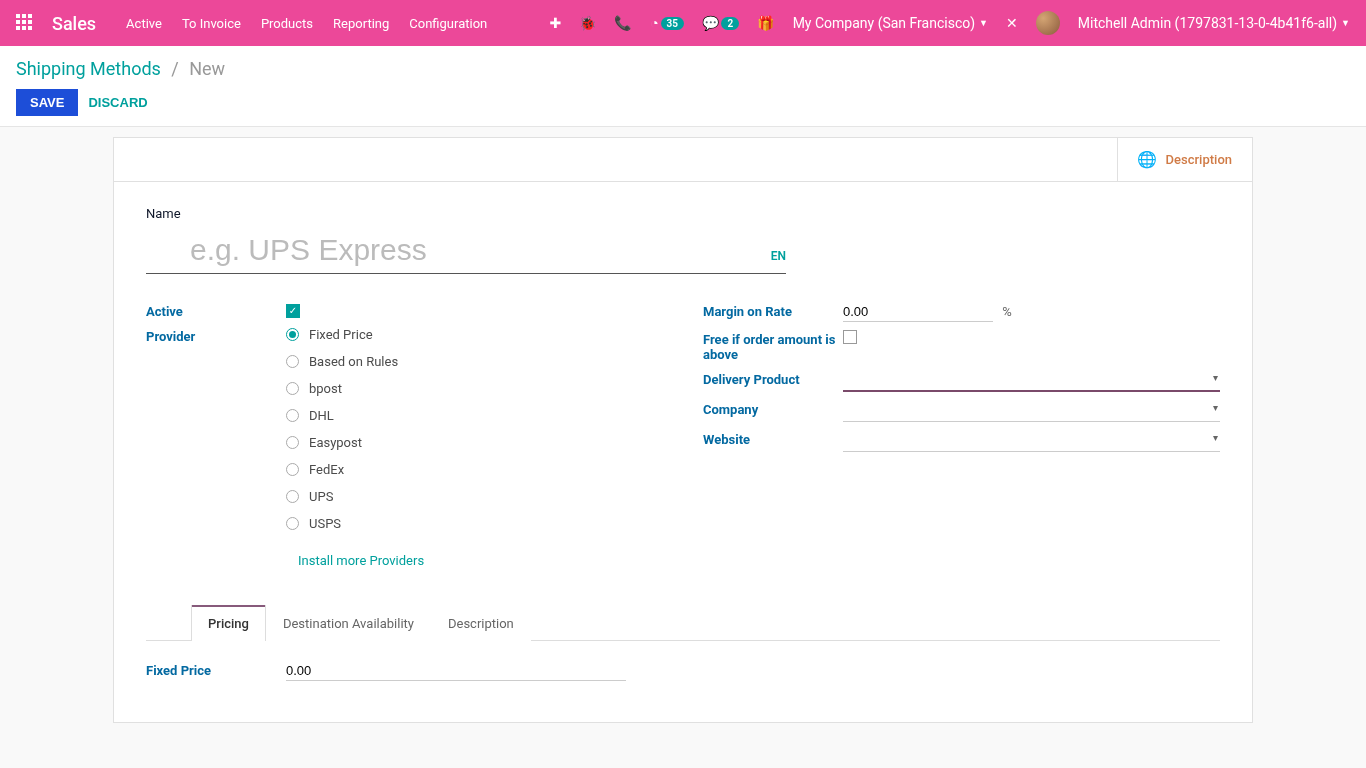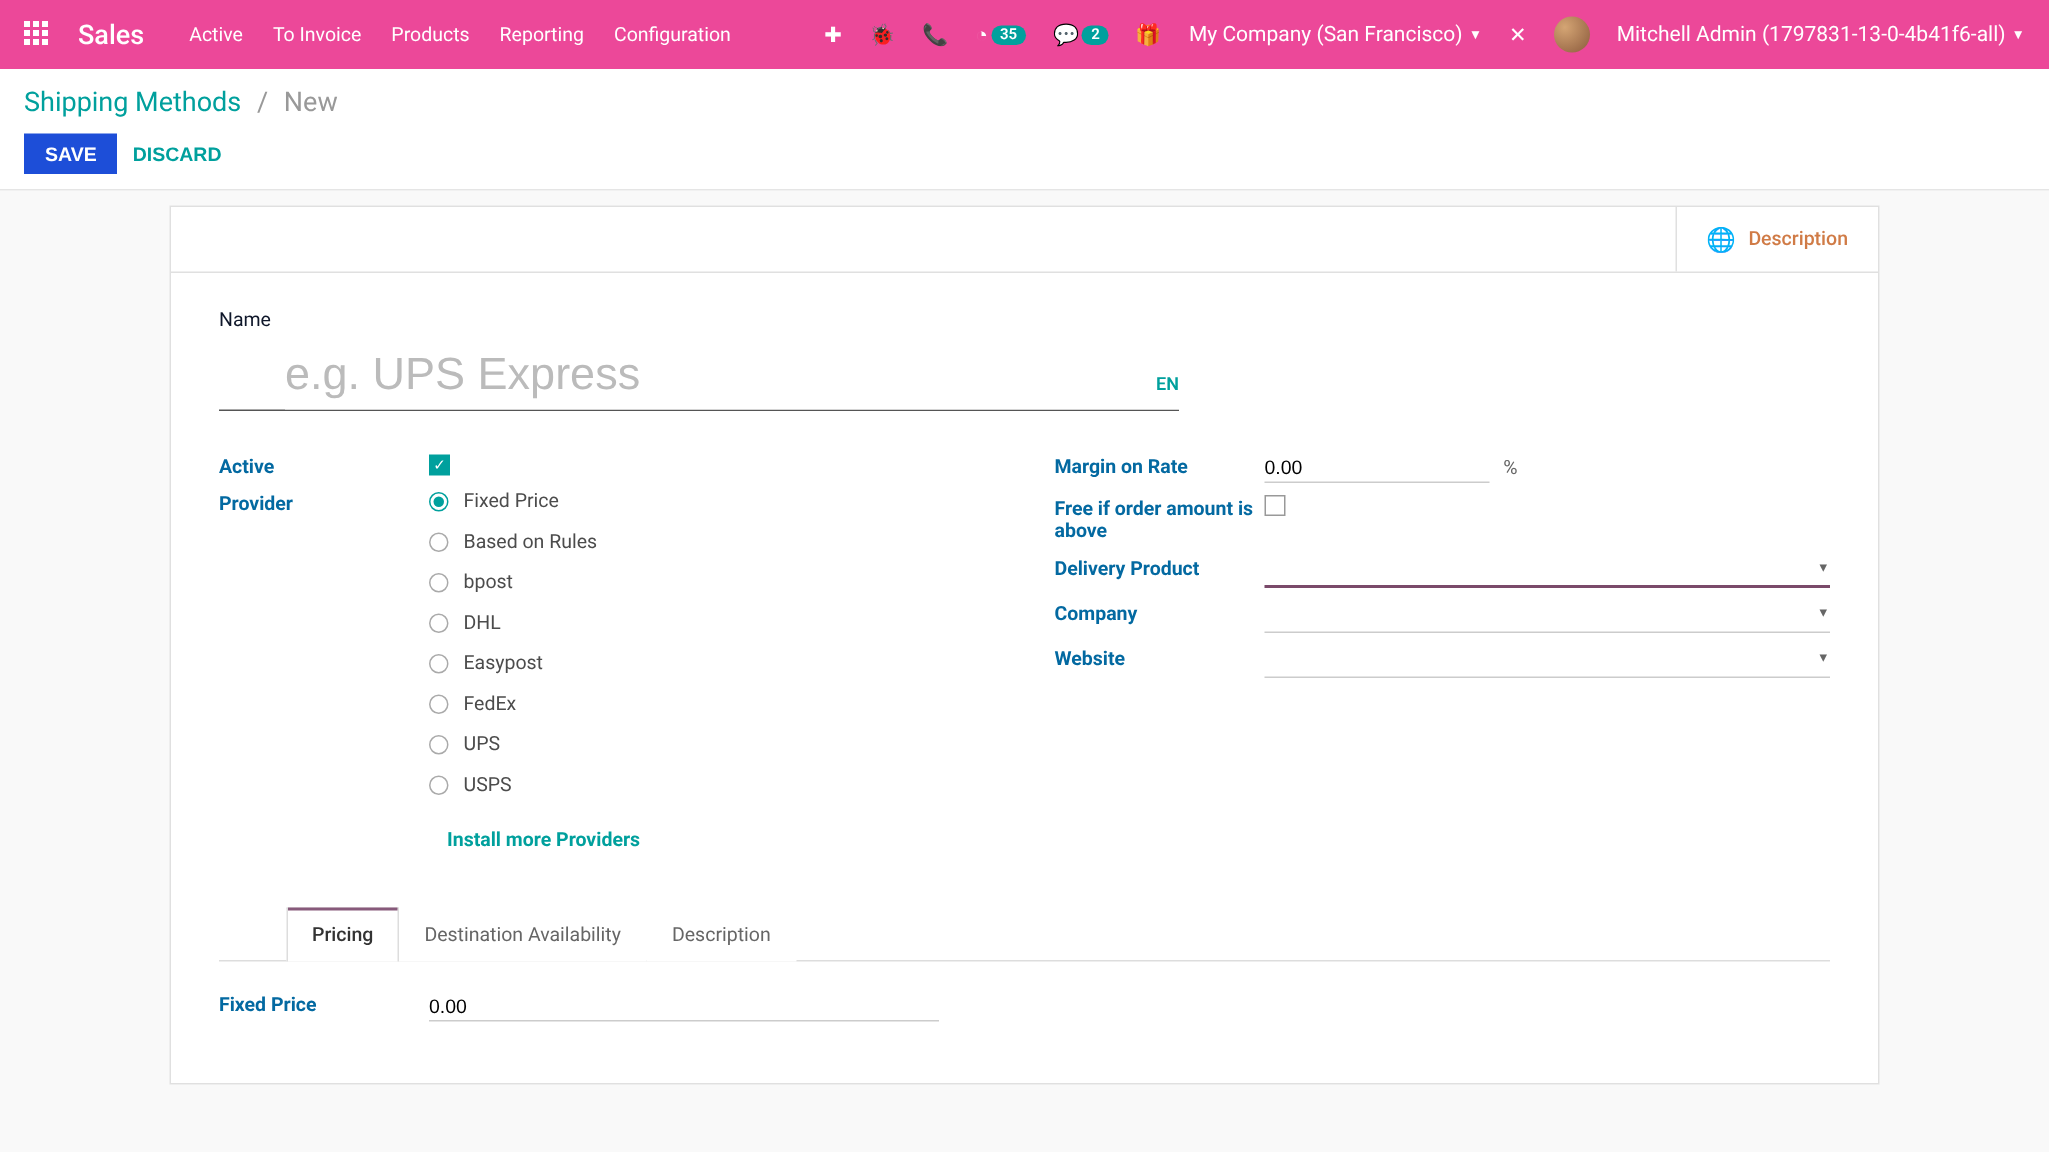--- a/index.html
+++ b/index.html
@@ -41,21 +41,21 @@
 .field-row { display:flex; margin-bottom: 8px; align-items:flex-start; }
 .field-label { width: 140px; font-weight:700; color:#0369a1; font-size:13px; padding-top:2px; }
 .field-val { flex:1; }
 .chk { width:14px; height:14px; background:#00a09d; color:#fff; display:inline-flex; align-items:center; justify-content:center; font-size:10px; }
 .chk-empty { width:14px; height:14px; border:1px solid #999; display:inline-block; }
 .radio-list { display:flex; flex-direction:column; gap:12px; }
 .radio-item { display:flex; align-items:center; gap:10px; cursor:pointer; }
 .radio-o { width:13px; height:13px; border:1px solid #aaa; border-radius:50%; display:inline-flex; align-items:center; justify-content:center; }
 .radio-o.sel { border-color:#00a09d; }
 .radio-o.sel::after { content:''; width:7px; height:7px; background:#00a09d; border-radius:50%; }
-.install-link { color:#00a09d; font-weight:700; font-size:13px; cursor:pointer; margin-top:10px; margin-left:12px; }
+.install-link { color:#00a09d; font-weight:400; font-size:13px; cursor:pointer; margin-top:10px; margin-left:12px; }
 .num-input { border:none; border-bottom:1px solid #ccc; width:150px; padding:2px 0; font-size:13px; }
 .suffix { margin-left:6px; color:#666; }
 .dd { border-bottom:1px solid #ccc; position:relative; height:22px; cursor:pointer; }
 .dd.req { border-bottom-color:#7a4a6a; border-bottom-width:2px; }
 .dd::after { content:'▾'; position:absolute; right:2px; top:2px; font-size:10px; color:#666; }
 .tabs { display:flex; border-bottom:1px solid #ddd; margin-top: 28px; padding-left: 45px; }
 .tab { padding:10px 16px; border:1px solid transparent; border-bottom:none; cursor:pointer; color:#666; font-size:13px; position:relative; bottom:-1px; background:#fff; }
 .tab.active { border-color:#ddd; border-top:1px solid #ddd; color:#333; font-weight:500; }
 .tab.active::before { content:''; position:absolute; top:-1px; left:0; right:0; height:2px; background:#875a7b; }
 .tab-content { padding: 20px 0; }

